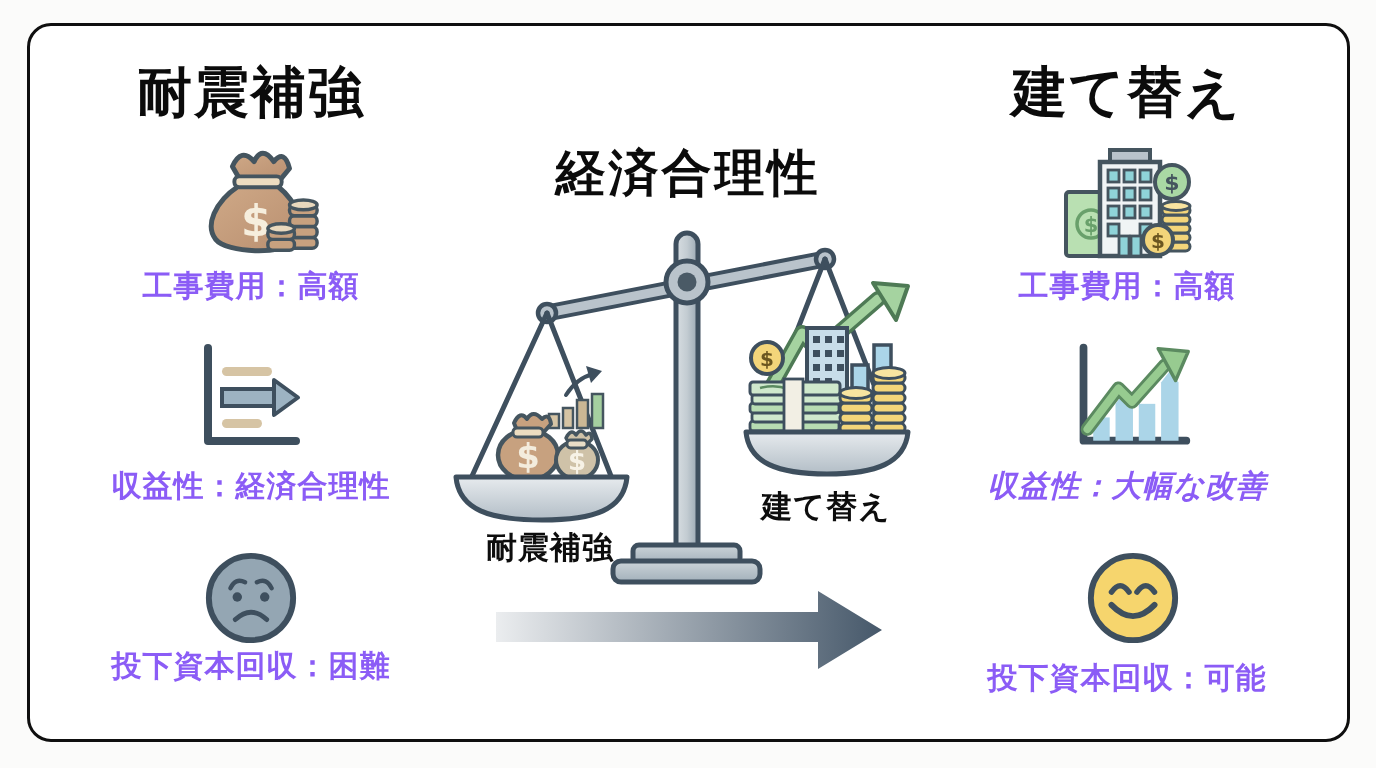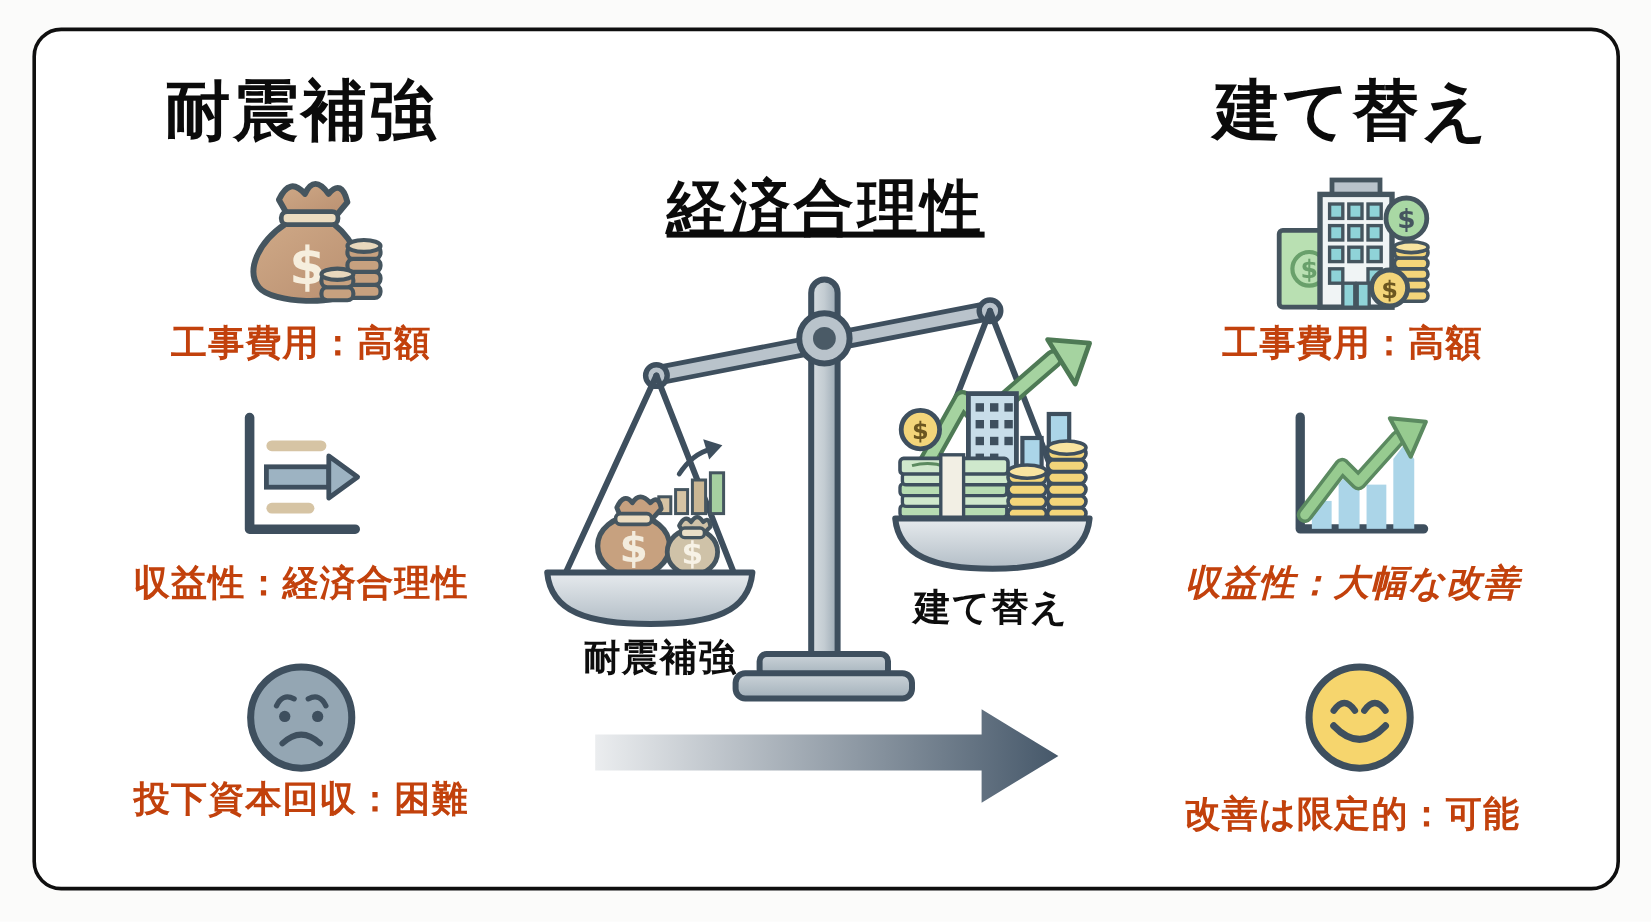--- a/index.html
+++ b/index.html
@@ -14,25 +14,24 @@
     background:#ffffff;border:3px solid #0f0f0f;border-radius:24px;
   }
   .abs{position:absolute;}
   .col-title{
     font-size:55px;font-weight:bold;letter-spacing:2px;text-align:center;
     color:#0b0b0b;
   }
   .center-title{
     font-size:50px;font-weight:bold;letter-spacing:3px;text-align:center;
     color:#0b0b0b;
-    text-decoration:underline;
   }
   .item-label{
     font-size:30px;font-weight:bold;letter-spacing:1px;text-align:center;
-    color:#c2410c;white-space:nowrap;
+    color:#8b5cf6;white-space:nowrap;
   }
   .pan-label{
     font-size:31px;font-weight:bold;letter-spacing:1px;text-align:center;
     color:#0d0d0d;white-space:nowrap;
   }
   svg{display:block;}
 </style>
 </head>
 <body>
 
@@ -301,13 +300,13 @@
 
 <div class="abs item-label" style="left:907px;top:466px;width:440px;font-style:italic;">収益性：大幅な改善</div>
 
 <svg class="abs" style="left:1084px;top:549px;" width="98" height="98" viewBox="0 0 100 100">
   <circle cx="50" cy="50" r="43" fill="#f6d56d" stroke="#3e4f5e" stroke-width="6"></circle>
   <path d="M28,44 Q37,31 46,44" fill="none" stroke="#3e4f5e" stroke-width="5.5" stroke-linecap="round"></path>
   <path d="M54,44 Q63,31 72,44" fill="none" stroke="#3e4f5e" stroke-width="5.5" stroke-linecap="round"></path>
   <path d="M28,57 Q50,80 72,57" fill="none" stroke="#3e4f5e" stroke-width="6" stroke-linecap="round"></path>
 </svg>
 
-<div class="abs item-label" style="left:907px;top:658px;width:440px;">改善は限定的：可能</div>
+<div class="abs item-label" style="left:907px;top:658px;width:440px;">投下資本回収：可能</div>
 
 </body></html>

